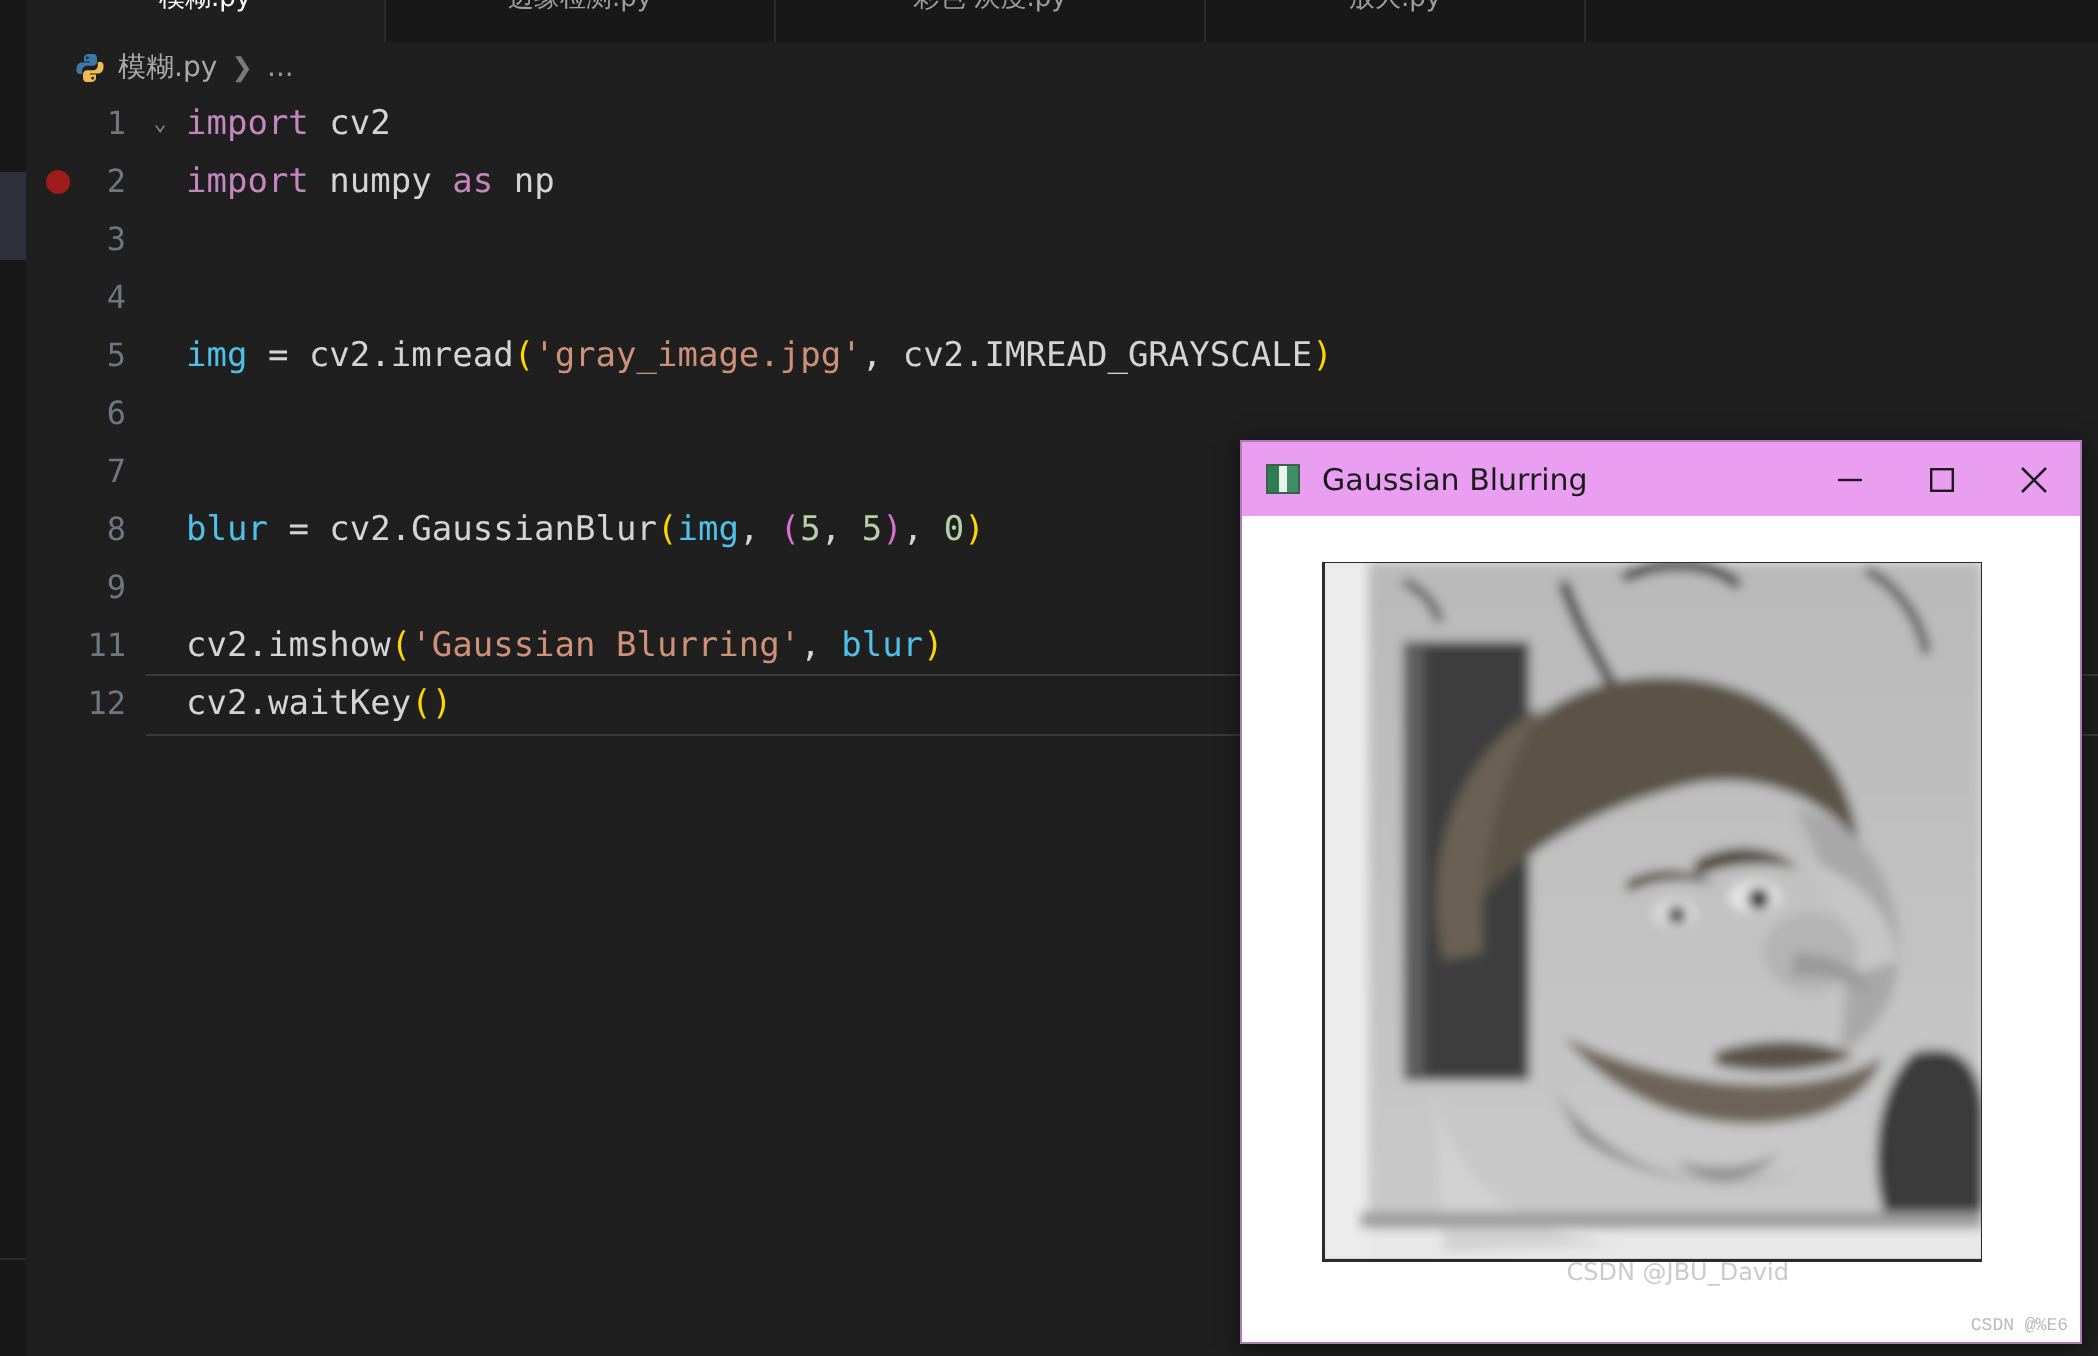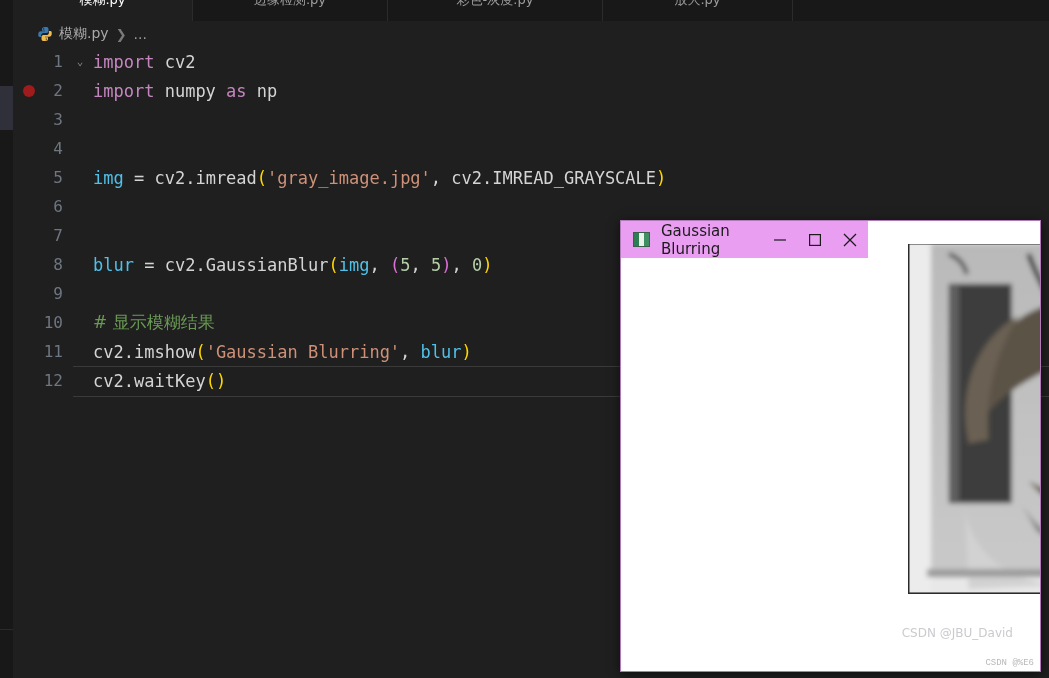--- a/index.html
+++ b/index.html
@@ -203,21 +203,21 @@
     left: 620px;
     top: 220px;
     width: 421px;
     height: 452px;
     z-index: 20;
     box-shadow: 0 2px 10px rgba(0,0,0,.55);
     background: #ffffff;
     border: 1px solid #b07ab8;
     box-sizing: border-box;
     display: flex;
-    flex-direction: row;
+    flex-direction: column;
     overflow: hidden;
   }
   #cvtitle {
     height: 37px;
     flex: 0 0 37px;
     background: #e99ef2;
     display: flex;
     align-items: center;
     padding-left: 12px;
     box-sizing: border-box;
@@ -380,21 +380,20 @@
     <div id="code-lines">
         <div class="code-line"><div class="gutter">1</div><div class="fold">⌄</div><div class="code-text"><span class="t-kw">import</span><span class="t-punc"> </span><span class="t-id">cv2</span></div></div>
         <div class="code-line"><div class="bp"></div><div class="gutter">2</div><div class="fold"></div><div class="code-text"><span class="t-kw">import</span><span class="t-punc"> </span><span class="t-id">numpy</span><span class="t-punc"> </span><span class="t-kw">as</span><span class="t-punc"> </span><span class="t-id">np</span></div></div>
         <div class="code-line"><div class="gutter">3</div><div class="fold"></div><div class="code-text"></div></div>
         <div class="code-line"><div class="gutter">4</div><div class="fold"></div></div>
         <div class="code-line"><div class="gutter">5</div><div class="fold"></div><div class="code-text"><span class="t-var">img</span><span class="t-punc"> = </span><span class="t-id">cv2</span><span class="t-punc">.</span><span class="t-id">imread</span><span class="t-paren">(</span><span class="t-str">'gray_image.jpg'</span><span class="t-punc">, </span><span class="t-id">cv2</span><span class="t-punc">.</span><span class="t-id">IMREAD_GRAYSCALE</span><span class="t-paren">)</span></div></div>
         <div class="code-line"><div class="gutter">6</div><div class="fold"></div><div class="code-text"></div></div>
         <div class="code-line"><div class="gutter">7</div><div class="fold"></div></div>
         <div class="code-line"><div class="gutter">8</div><div class="fold"></div><div class="code-text"><span class="t-var">blur</span><span class="t-punc"> = </span><span class="t-id">cv2</span><span class="t-punc">.</span><span class="t-id">GaussianBlur</span><span class="t-paren">(</span><span class="t-var">img</span><span class="t-punc">, </span><span class="t-paren2">(</span><span class="t-num">5</span><span class="t-punc">, </span><span class="t-num">5</span><span class="t-paren2">)</span><span class="t-punc">, </span><span class="t-num">0</span><span class="t-paren">)</span></div></div>
         <div class="code-line"><div class="gutter">9</div><div class="fold"></div><div class="code-text"></div></div>
-        <div class="code-line"><div class="gutter">10</div><div class="fold"></div><div class="code-text"><span class="t-cmt t-cjk"># 显示模糊结果</span></div></div>
         <div class="code-line"><div class="gutter">11</div><div class="fold"></div><div class="code-text"><span class="t-id">cv2</span><span class="t-punc">.</span><span class="t-id">imshow</span><span class="t-paren">(</span><span class="t-str">'Gaussian Blurring'</span><span class="t-punc">, </span><span class="t-var">blur</span><span class="t-paren">)</span></div></div>
         <div class="code-line"><div class="cur-line"></div><div class="gutter">12</div><div class="fold"></div><div class="code-text"><span class="t-id">cv2</span><span class="t-punc">.</span><span class="t-id">waitKey</span><span class="t-paren">(</span><span class="t-paren">)</span></div></div>
       </div>
   </div>
 
 </div>
 
 <div id="cvwin">
   <div id="cvtitle">
     <span class="app-icon"></span>

